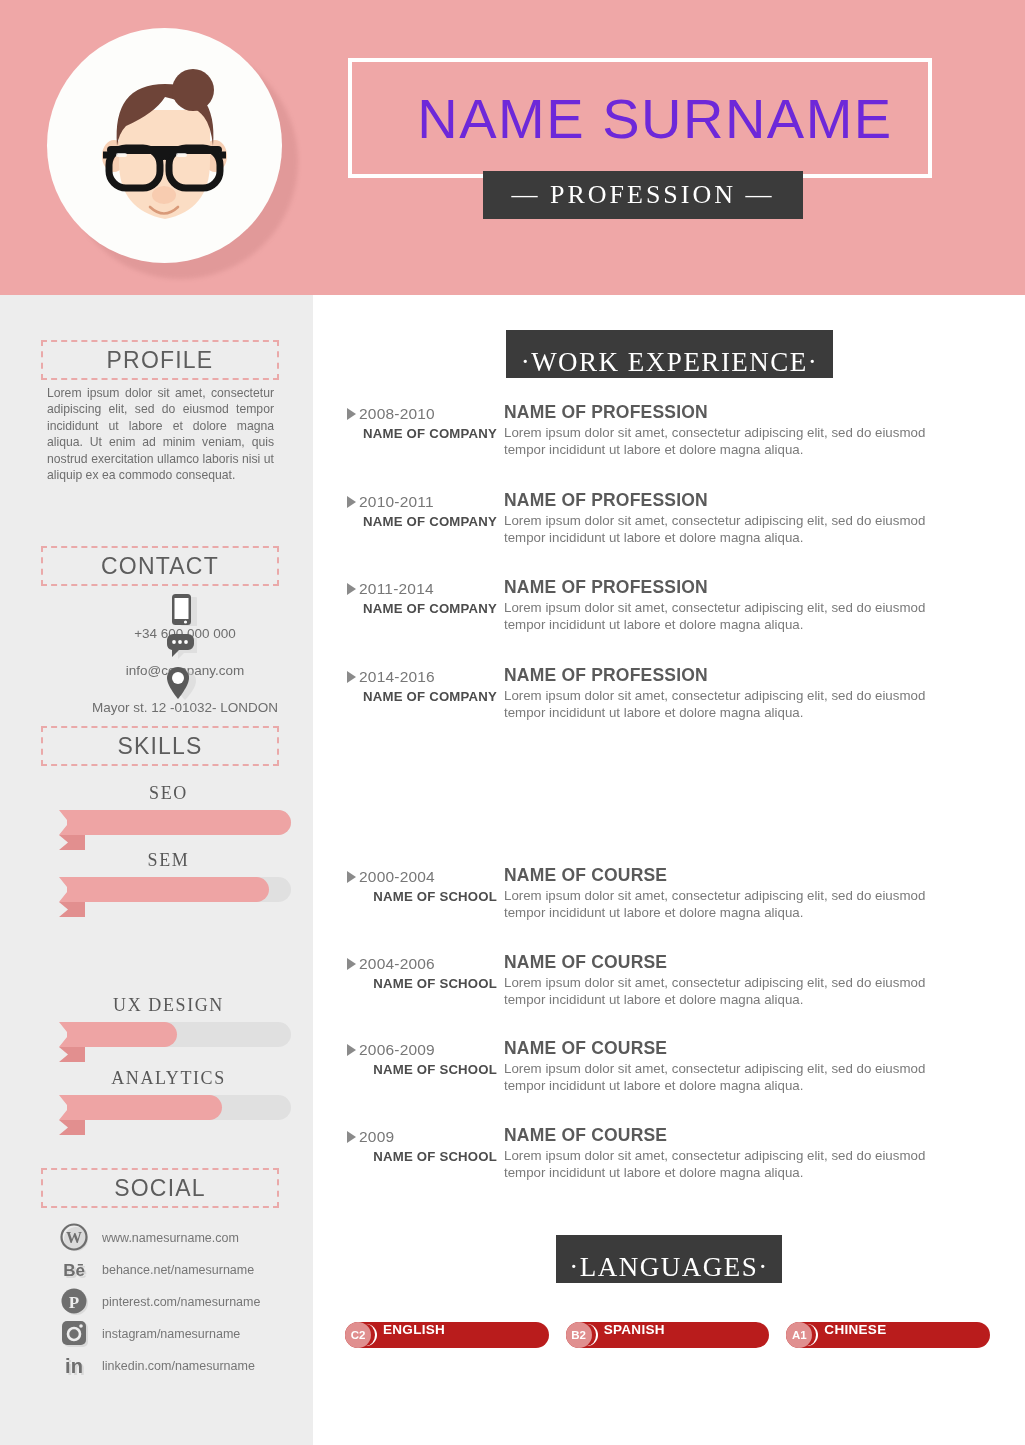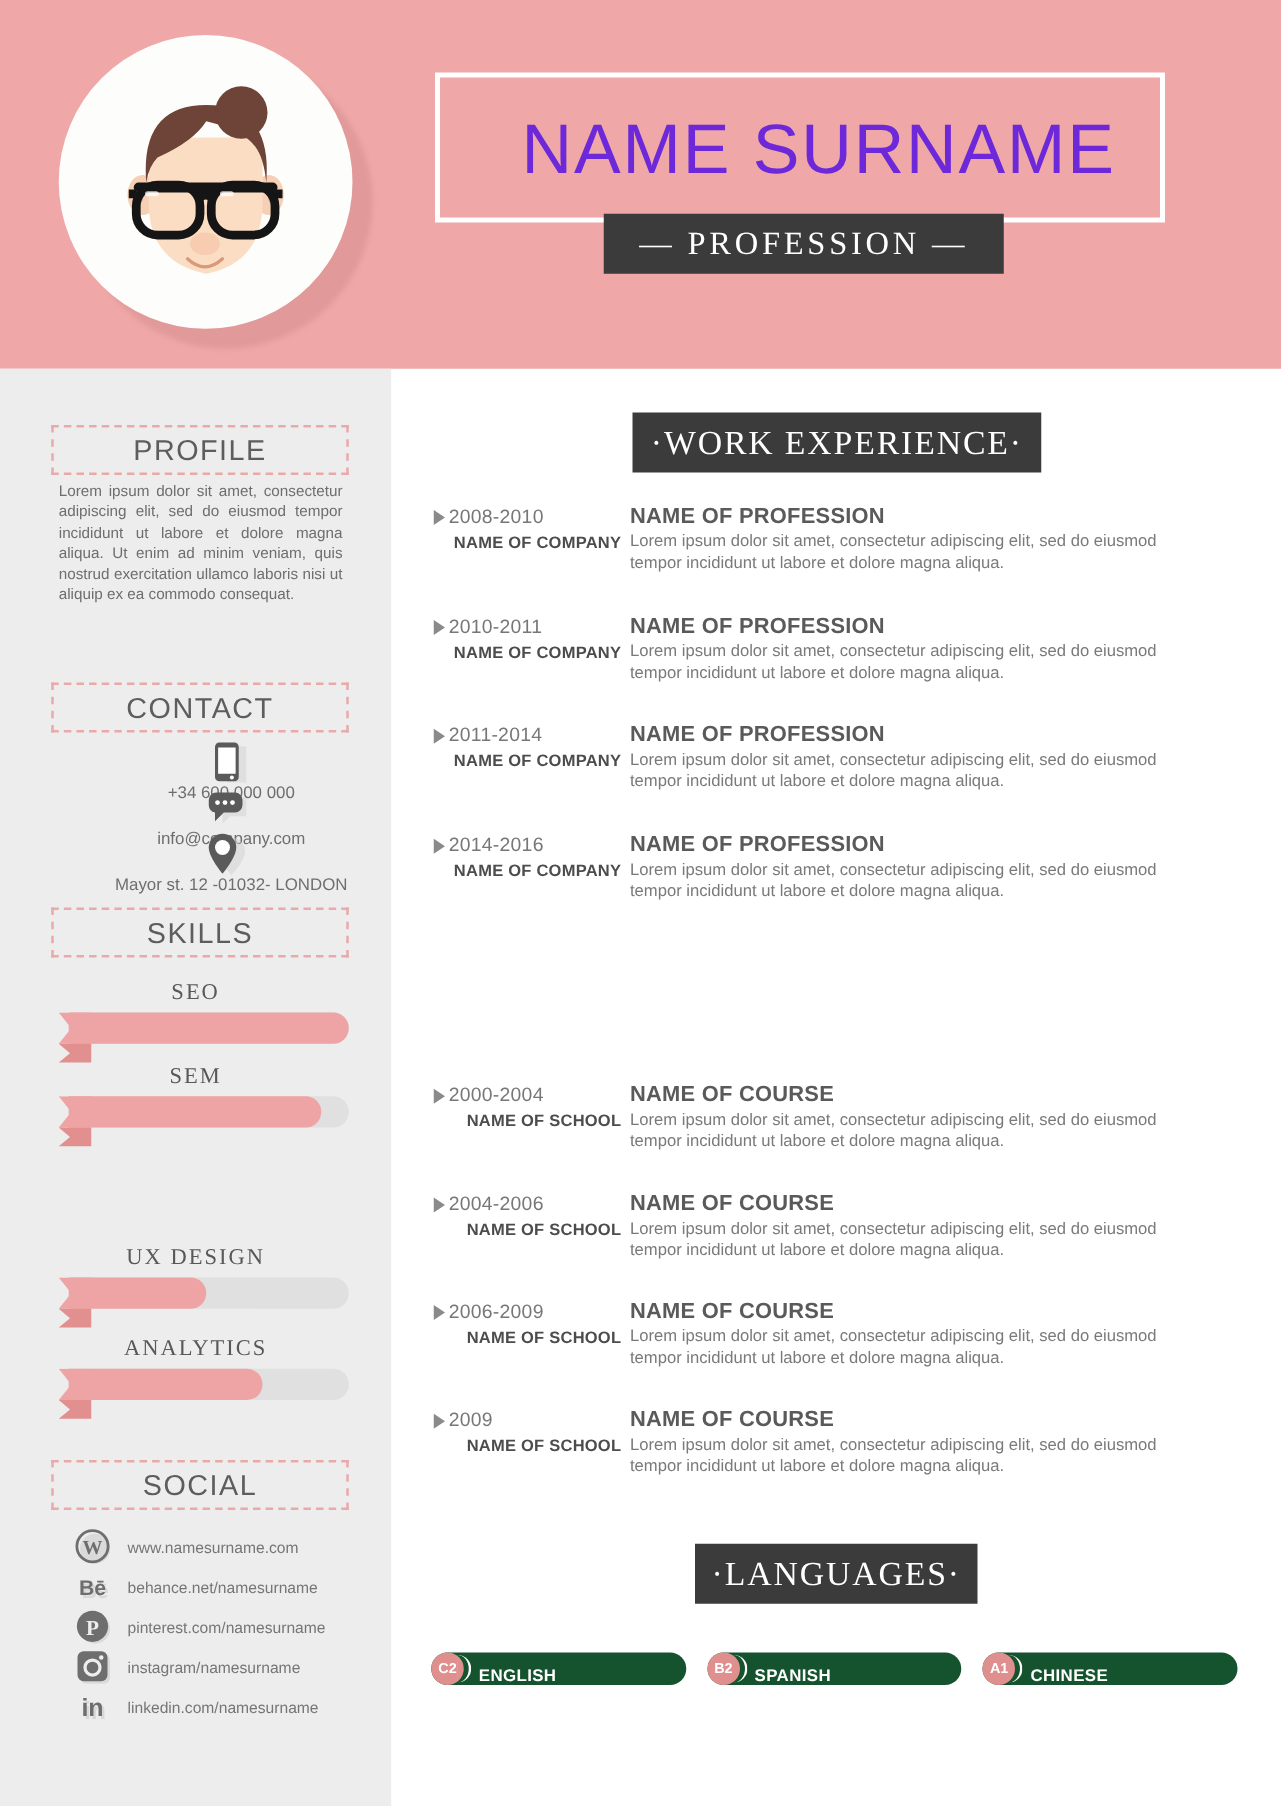--- a/index.html
+++ b/index.html
@@ -139,21 +139,21 @@
     position: relative;
   }
   .contact-label {
     margin-left: 8px;
     color: #6e6e6e;
     font-size: 13.5px;
     white-space: nowrap;
   }
 
   
-  .skill-block { position: absolute; left: 0; width: 313px; }
+  .skill-block { position: absolute; left: 12px; width: 313px; }
   .skill-name {
     text-align: center;
     color: #585858;
     font-family: "Liberation Serif", serif;
     font-size: 18px;
     letter-spacing: 1.6px;
     font-weight: 400;
     margin-bottom: 6px;
   }
   .bar-area {
@@ -203,21 +203,21 @@
     color: #767676;
     font-size: 12.5px;
     white-space: nowrap;
   }
 
   
   .section-bar {
     position: absolute;
     background: #3b3b3b;
     display: flex;
-    align-items: center;
+    align-items: flex-end;
     justify-content: center;
   }
   .section-bar span {
     color: #ffffff;
     font-family: "Liberation Serif", serif;
     font-size: 27px;
     letter-spacing: 1.5px;
     white-space: nowrap;
   }
 
@@ -280,24 +280,24 @@
   .lang-row {
     position: absolute;
     left: 345px; top: 1322px;
     width: 645px;
     display: flex;
     gap: 17px;
   }
   .lang-pill {
     position: relative;
     width: 204px; height: 26px;
-    background: #14532d;
+    background: #b91c1c;
     border-radius: 13px;
     display: flex;
-    align-items: flex-end;
+    align-items: flex-start;
   }
   .lang-badge {
     position: absolute;
     left: 0; top: 0;
     width: 26px; height: 26px;
     border-radius: 50%;
     background: #e08f8f;
     display: flex;
     align-items: center;
     justify-content: center;

